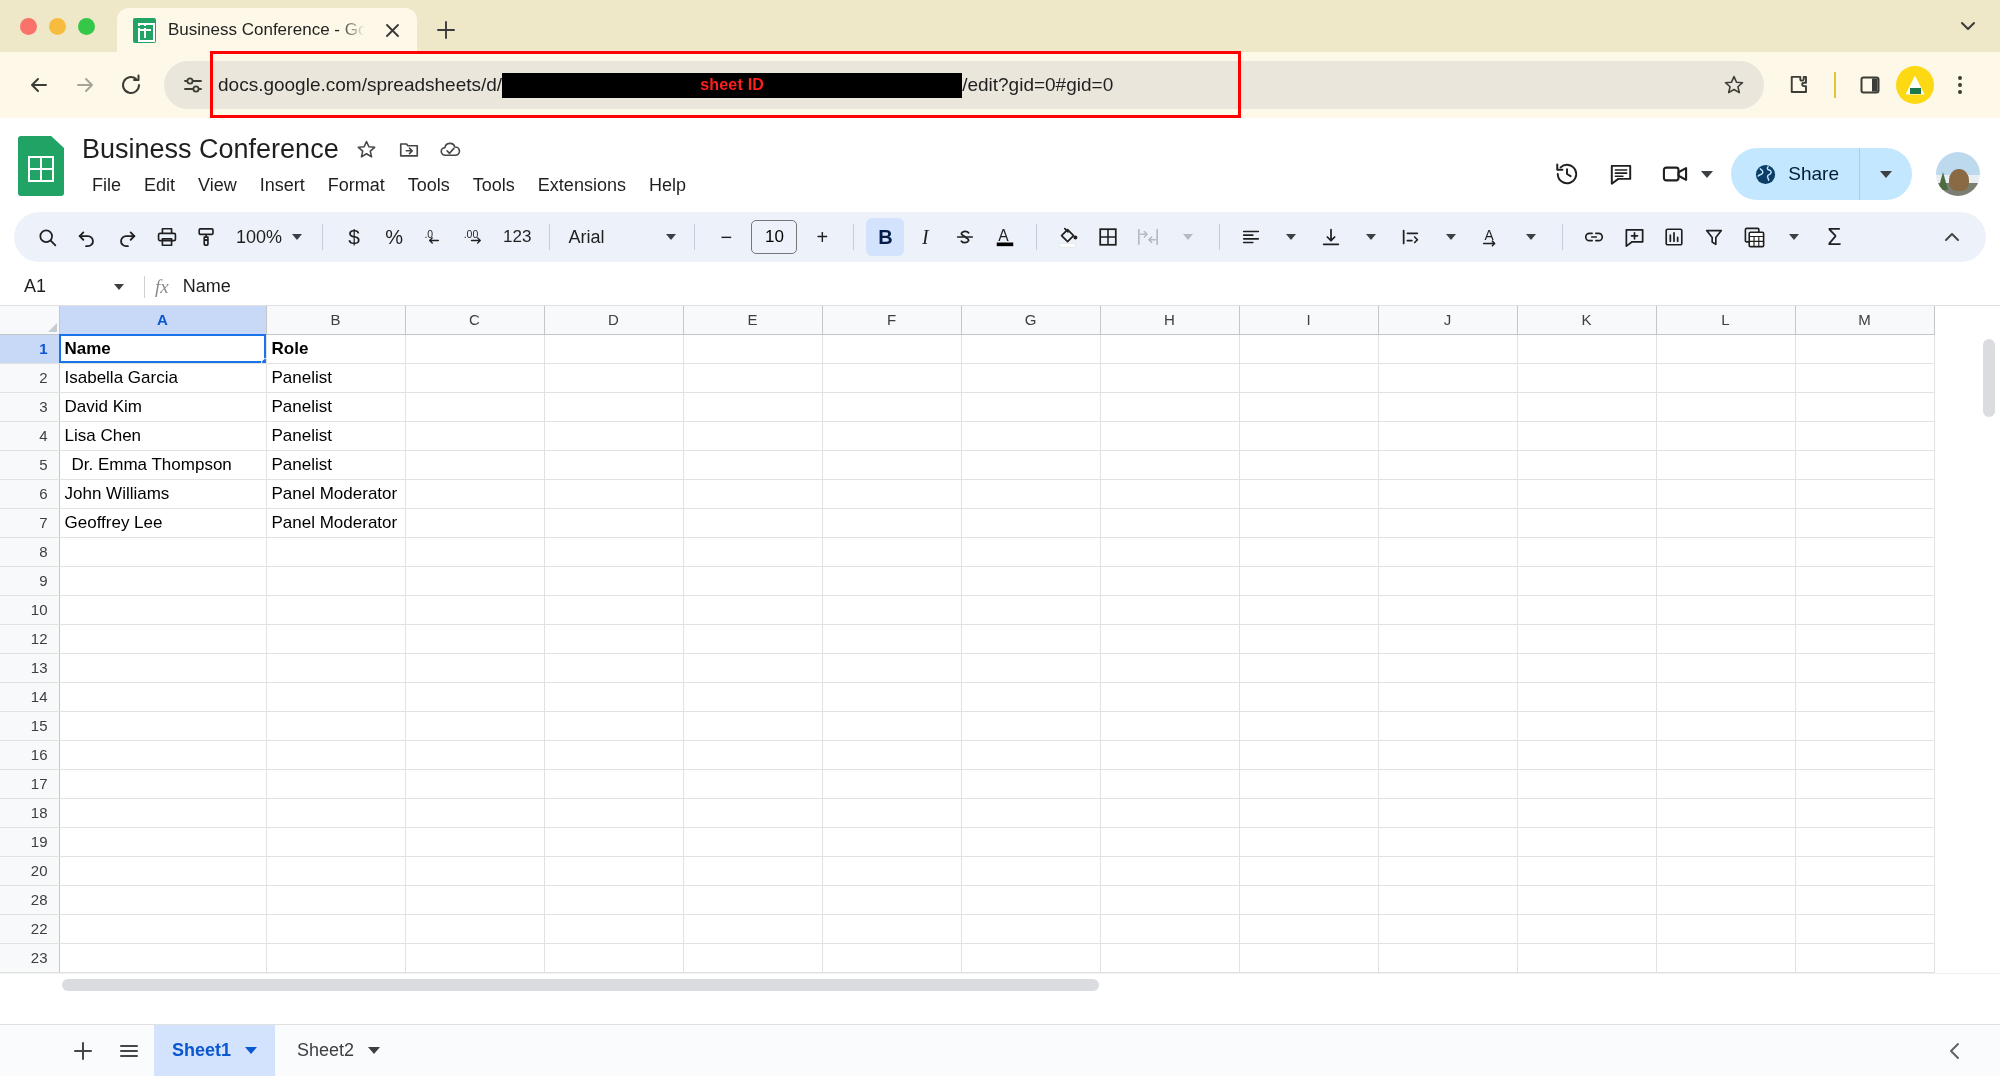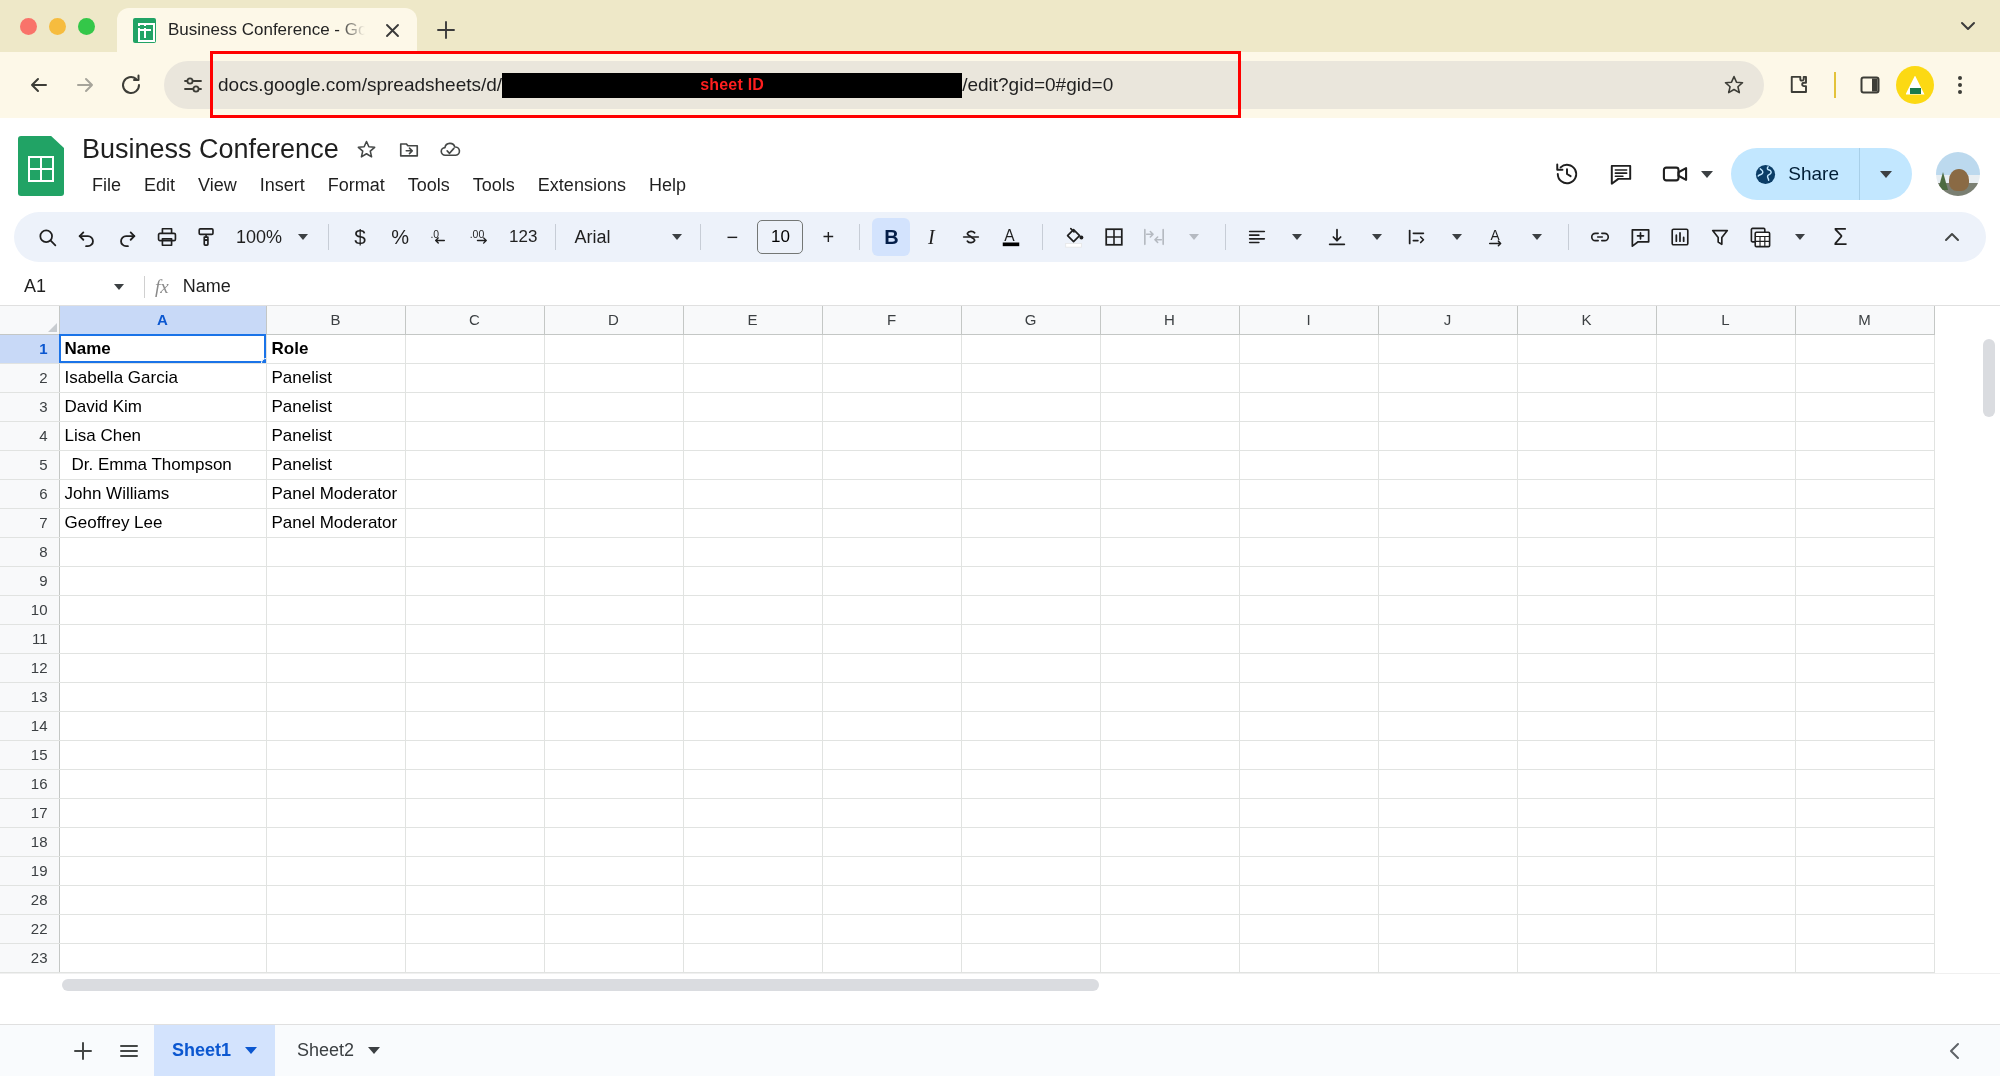--- a/index.html
+++ b/index.html
@@ -173,21 +173,21 @@
     display: flex; align-items: center; padding: 0 14px; gap: 2px;
   }
   .tb {
     min-width: 38px; height: 38px; border-radius: 6px;
     display: flex; align-items: center; justify-content: center;
     color: #1f1f1f; font-size: 17px; padding: 0 6px;
   }
   .tb.active { background: #d3e3fd; }
   .tb.dim { color: #b5bac1; }
   .tb-sep { width: 1px; height: 26px; background: #c7cdd6; margin: 0 10px; }
-  .zoom-sel { display:flex; align-items:center; gap:16px; padding: 0 8px; font-size: 18px; }
+  .zoom-sel { display:flex; align-items:center; gap:10px; padding: 0 8px; font-size: 18px; }
   .font-sel { width: 120px; display: flex; align-items: center; justify-content: space-between; font-size: 18px; padding: 0 6px; }
   .fontsize-group { display: flex; align-items: center; gap: 6px; }
   .fontsize-box {
     width: 46px; height: 34px; border: 1px solid #747775; border-radius: 5px;
     display: flex; align-items: center; justify-content: center; font-size: 17px;
   }
   .collapse-btn { margin-left: auto; width: 40px; height: 40px; display:flex; align-items:center; justify-content:center; }
   .caret-sm { width: 0; height: 0; border-left: 5px solid transparent; border-right: 5px solid transparent; border-top: 6px solid #3c4043; }
 
   
@@ -845,36 +845,20 @@
               <td class="cell" style="width: 139px;"></td>
               <td class="cell" style="width: 139px;"></td>
               <td class="cell" style="width: 139px;"></td>
               <td class="cell" style="width: 139px;"></td>
               <td class="cell" style="width: 139px;"></td>
               <td class="cell" style="width: 139px;"></td>
               <td class="cell" style="width: 139px;"></td>
               <td class="cell" style="width: 139px;"></td>
             </tr>
             <tr>
-              <td class="rowhead">11</td>
-              <td class="cell" style="width: 207px;"></td>
-              <td class="cell" style="width: 139px;"></td>
-              <td class="cell" style="width: 139px;"></td>
-              <td class="cell" style="width: 139px;"></td>
-              <td class="cell" style="width: 139px;"></td>
-              <td class="cell" style="width: 139px;"></td>
-              <td class="cell" style="width: 139px;"></td>
-              <td class="cell" style="width: 139px;"></td>
-              <td class="cell" style="width: 139px;"></td>
-              <td class="cell" style="width: 139px;"></td>
-              <td class="cell" style="width: 139px;"></td>
-              <td class="cell" style="width: 139px;"></td>
-              <td class="cell" style="width: 139px;"></td>
-            </tr>
-            <tr>
               <td class="rowhead">12</td>
               <td class="cell" style="width: 207px;"></td>
               <td class="cell" style="width: 139px;"></td>
               <td class="cell" style="width: 139px;"></td>
               <td class="cell" style="width: 139px;"></td>
               <td class="cell" style="width: 139px;"></td>
               <td class="cell" style="width: 139px;"></td>
               <td class="cell" style="width: 139px;"></td>
               <td class="cell" style="width: 139px;"></td>
               <td class="cell" style="width: 139px;"></td>
@@ -974,20 +958,36 @@
               <td class="cell" style="width: 139px;"></td>
               <td class="cell" style="width: 139px;"></td>
               <td class="cell" style="width: 139px;"></td>
               <td class="cell" style="width: 139px;"></td>
               <td class="cell" style="width: 139px;"></td>
               <td class="cell" style="width: 139px;"></td>
               <td class="cell" style="width: 139px;"></td>
             </tr>
             <tr>
               <td class="rowhead">19</td>
+              <td class="cell" style="width: 207px;"></td>
+              <td class="cell" style="width: 139px;"></td>
+              <td class="cell" style="width: 139px;"></td>
+              <td class="cell" style="width: 139px;"></td>
+              <td class="cell" style="width: 139px;"></td>
+              <td class="cell" style="width: 139px;"></td>
+              <td class="cell" style="width: 139px;"></td>
+              <td class="cell" style="width: 139px;"></td>
+              <td class="cell" style="width: 139px;"></td>
+              <td class="cell" style="width: 139px;"></td>
+              <td class="cell" style="width: 139px;"></td>
+              <td class="cell" style="width: 139px;"></td>
+              <td class="cell" style="width: 139px;"></td>
+            </tr>
+            <tr>
+              <td class="rowhead">20</td>
               <td class="cell" style="width: 207px;"></td>
               <td class="cell" style="width: 139px;"></td>
               <td class="cell" style="width: 139px;"></td>
               <td class="cell" style="width: 139px;"></td>
               <td class="cell" style="width: 139px;"></td>
               <td class="cell" style="width: 139px;"></td>
               <td class="cell" style="width: 139px;"></td>
               <td class="cell" style="width: 139px;"></td>
               <td class="cell" style="width: 139px;"></td>
               <td class="cell" style="width: 139px;"></td>

